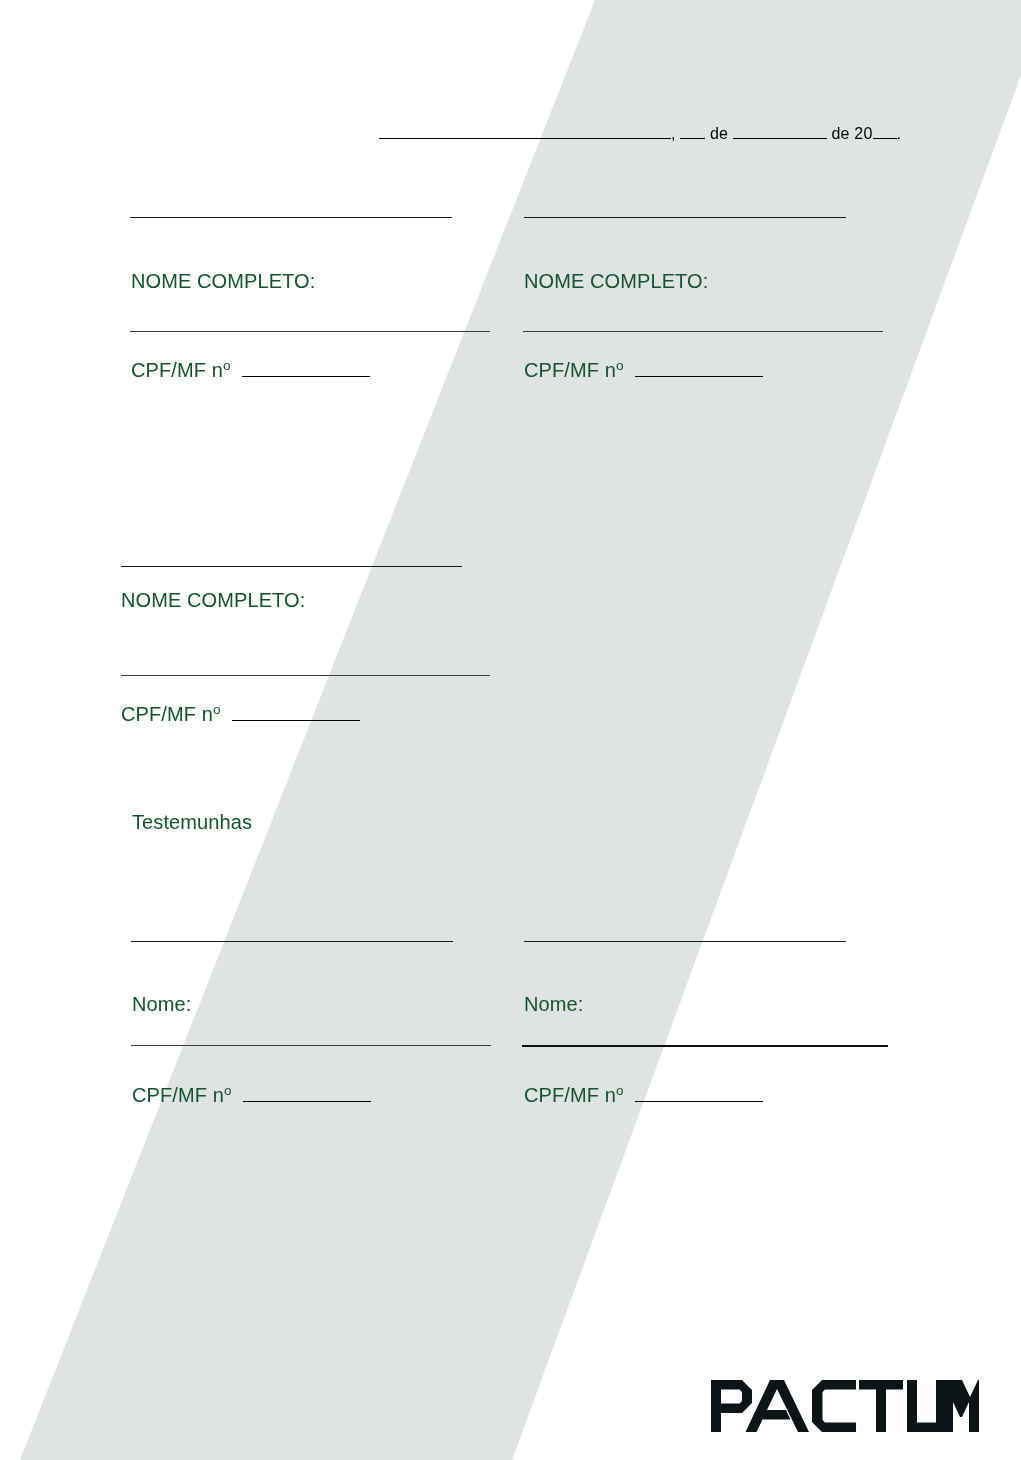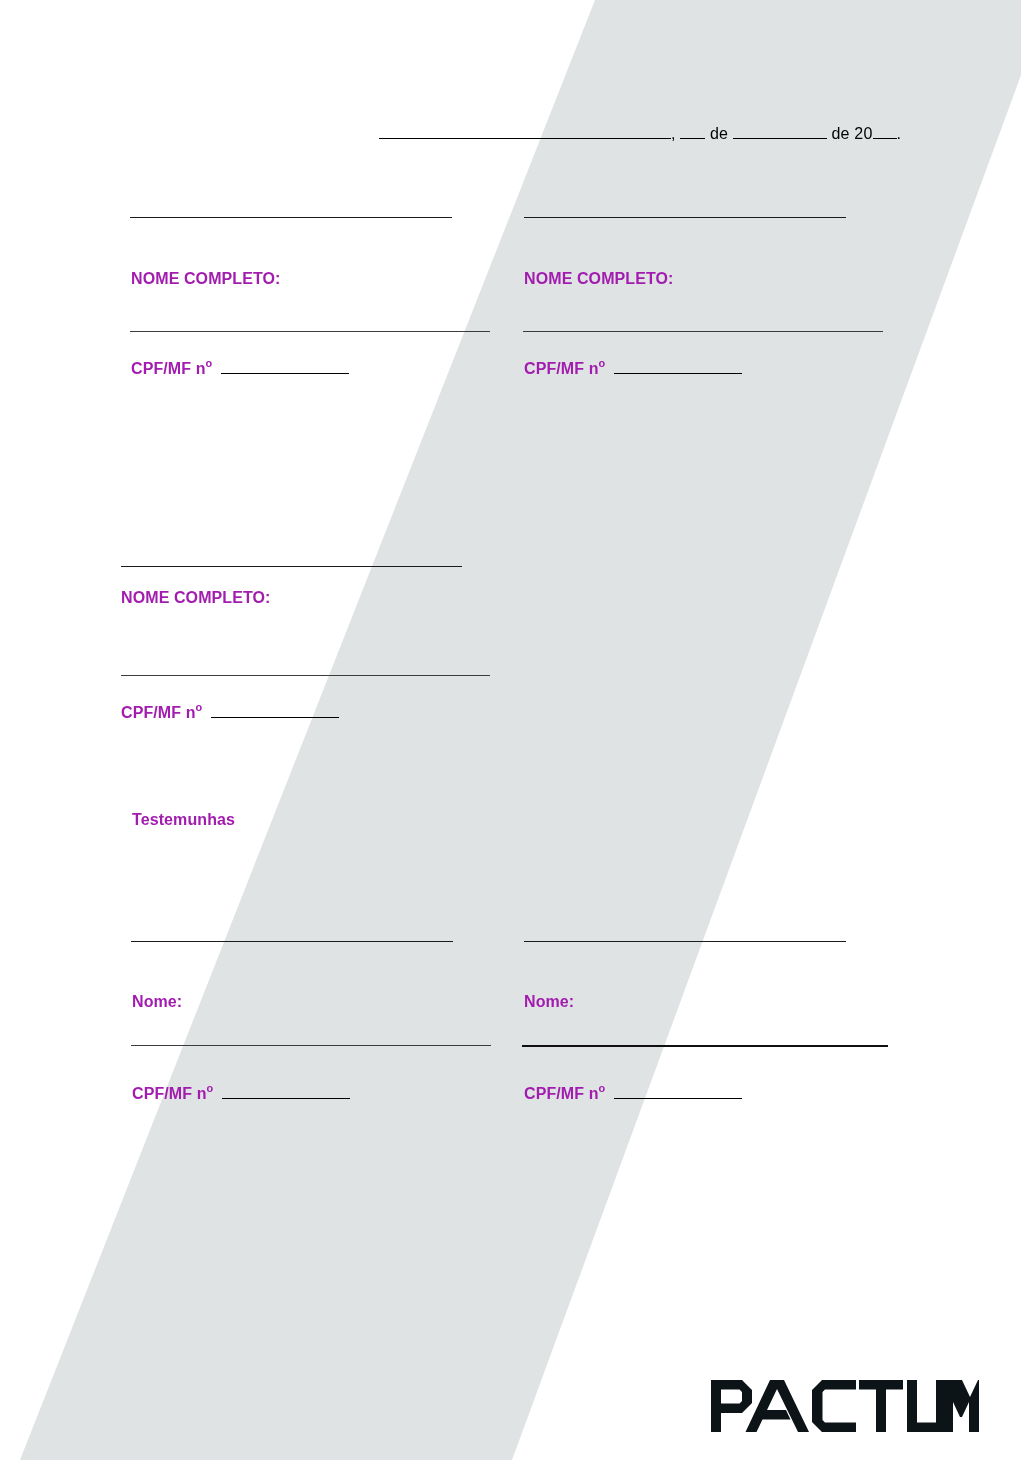--- a/index.html
+++ b/index.html
@@ -42,23 +42,23 @@
     position: absolute;
     background: #1b1b1b;
     height: 1px;
   }
   .rule.thick { height: 2px; background: #101010; }
   .rule.hair { height: 1px; background: #3c3c3c; }
 
   
   .lbl {
     position: absolute;
-    font-size: 16px;
-    font-weight: bold;
-    color: #a21caf;
+    font-size: 20px;
+    font-weight: normal;
+    color: #14532d;
     white-space: nowrap;
     letter-spacing: .1px;
   }
   .lbl sup {
     font-size: 0.68em;
     vertical-align: super;
     line-height: 0;
   }
   .blank {
     display: inline-block;

